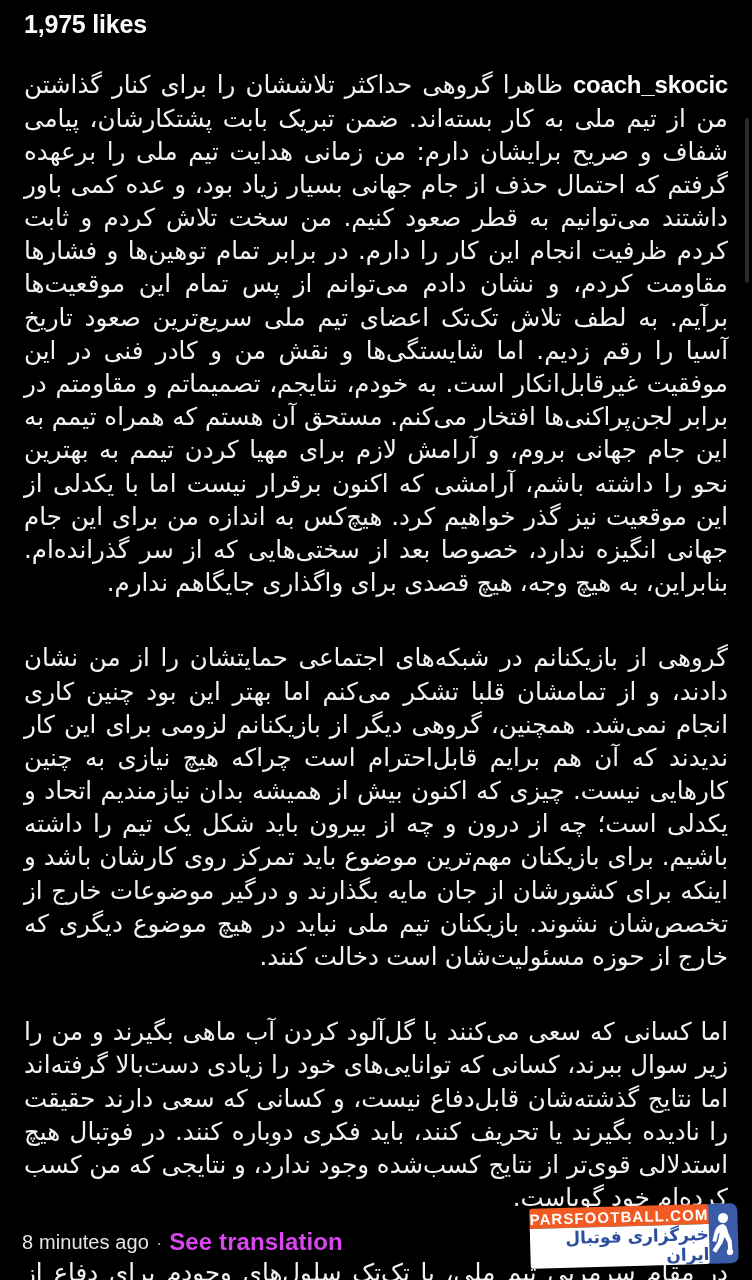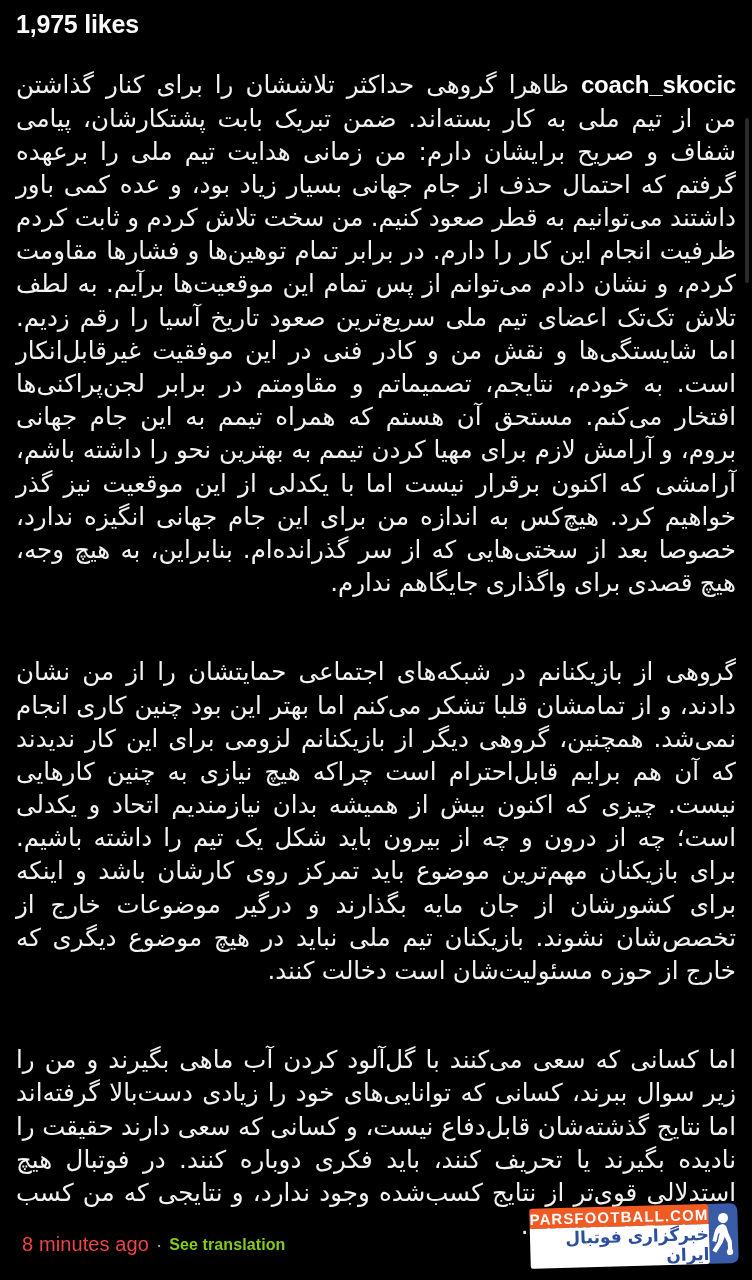--- a/index.html
+++ b/index.html
@@ -17,21 +17,21 @@
     position: relative;
   }
 
   #screen {
     width: 752px;
     height: 1280px;
     background: #000000;
     position: relative;
     display: flex;
     flex-direction: column;
-    padding: 0 16px;
+    padding: 0 24px;
   }
 
   
   .likes-row {
     direction: ltr;
     text-align: left;
     padding-top: 9px;
     padding-bottom: 4px;
   }
   .likes-text {
@@ -56,21 +56,21 @@
     word-spacing: -0.5px;
   }
 
   .caption p {
     margin: 0;
     text-align: justify;
     text-align-last: right;
   }
 
   .caption p.gap {
-    margin-top: 56px;
+    margin-top: 42px;
   }
 
   .username {
     direction: ltr;
     unicode-bidi: isolate;
     display: inline-block;
     font-family: "Liberation Sans", "DejaVu Sans", sans-serif;
     font-weight: bold;
     font-size: 24px;
     color: #ffffff;
@@ -85,32 +85,32 @@
     position: absolute;
     left: 22px;
     bottom: 24px;
     display: flex;
     align-items: center;
     gap: 7px;
     font-family: "Liberation Sans", "DejaVu Sans", sans-serif;
   }
   .meta-time {
     font-size: 20px;
-    color: #ef4444;
+    color: #e5e5e5;
     letter-spacing: 0.1px;
   }
   .meta-dot {
     font-size: 19px;
     color: #a8a8a8;
     line-height: 1;
   }
   .meta-translate {
-    font-size: 16px;
-    font-weight: bold;
-    color: #84cc16;
+    font-size: 24px;
+    font-weight: bold;
+    color: #d946ef;
     letter-spacing: 0.1px;
   }
 
   
   .scrollbar-track {
     position: absolute;
     right: 3px;
     top: 118px;
     width: 4px;
     height: 165px;

